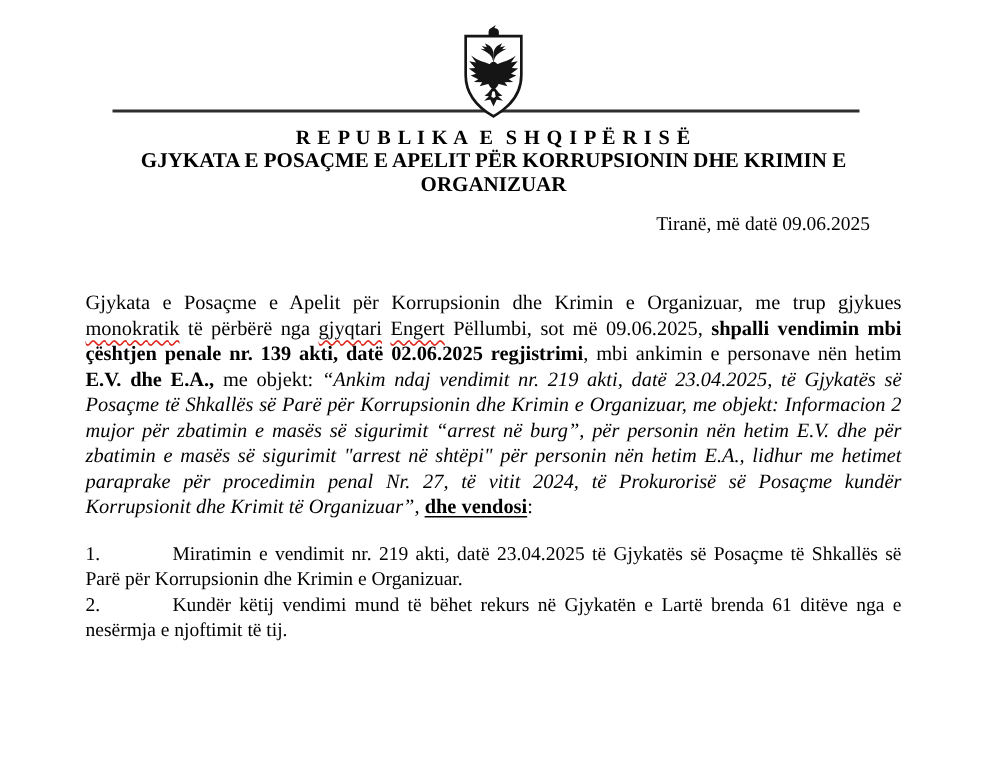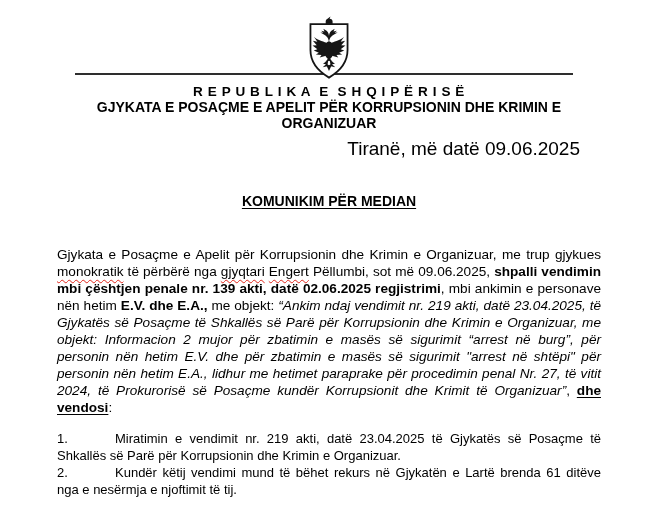--- a/index.html
+++ b/index.html
@@ -2,21 +2,21 @@
 <html><head>
 <meta charset="utf-8">
 <style>
   html, body { margin: 0; padding: 0; background: #ffffff; }
   .page {
     position: relative;
     width: 657px;
     height: 514px;
     background: #ffffff;
     color: #000000;
-    font-family: Liberation Sans, sans-serif;
+    font-family: Liberation Serif, serif;
     overflow: hidden;
   }
   .rule {
     position: absolute;
     top: 73px;
     left: 75px;
     width: 498px;
     height: 2px;
     background: #2e2e2e;
   }
@@ -38,21 +38,21 @@
   }
   .court {
     text-align: center;
     font-weight: bold;
     font-size: 14px;
     line-height: 15.5px;
     padding: 0 30px;
   }
   .dateline {
     text-align: right;
-    font-size: 19px;
+    font-size: 13px;
     line-height: 17px;
     margin-top: 9px;
     padding-right: 21px;
   }
   .title {
     text-align: center;
     font-weight: bold;
     font-size: 14px;
     line-height: 17px;
     margin-top: 36px;
@@ -111,23 +111,20 @@
     </g>
   </svg>
 
   <div class="content">
     <div class="republic">R E P U B L I K A  E  S H Q I P Ë R I S Ë</div>
 
     <div class="court">GJYKATA E POSAÇME E APELIT PËR KORRUPSIONIN DHE KRIMIN E ORGANIZUAR</div>
 
     <div class="dateline">Tiranë, më datë 09.06.2025</div>
 
-    <div class="title">
-      <span>KOMUNIKIM PËR MEDIAN</span>
-    </div>
 
     <p class="body-par"><span>Gjykata e Posaçme e Apelit për Korrupsionin dhe Krimin e Organizuar, me trup gjykues </span><span class="run-sp">monokratik</span><span> të përbërë nga </span><span class="run-sp">gjyqtari</span><span> </span><span class="run-sp">Engert</span><span> Pëllumbi, sot më 09.06.2025, </span><span class="run-b">shpalli vendimin mbi çështjen penale nr. 139 akti, datë 02.06.2025 regjistrimi</span><span>, mbi ankimin e personave nën hetim </span><span class="run-b">E.V. dhe E.A.,</span><span> me objekt: </span><span class="run-i">“Ankim ndaj vendimit nr. 219 akti, datë 23.04.2025, të Gjykatës së Posaçme të Shkallës së Parë për Korrupsionin dhe Krimin e Organizuar, me objekt: Informacion 2 mujor për zbatimin e masës së sigurimit “arrest në burg”, për personin nën hetim E.V. dhe për zbatimin e masës së sigurimit "arrest në shtëpi" për personin nën hetim E.A., lidhur me hetimet paraprake për procedimin penal Nr. 27, të vitit 2024, të Prokurorisë së Posaçme kundër Korrupsionit dhe Krimit të Organizuar”</span><span>, </span><span class="run-bu">dhe vendosi</span><span>:</span></p>
 
     <div class="decisions">
       <p class="decision">
         <span class="num">1.</span><span>Miratimin e vendimit nr. 219 akti, datë 23.04.2025 të Gjykatës së Posaçme të Shkallës së Parë për Korrupsionin dhe Krimin e Organizuar.</span>
       </p>
       <p class="decision">
         <span class="num">2.</span><span>Kundër këtij vendimi mund të bëhet rekurs në Gjykatën e Lartë brenda 61 ditëve nga e nesërmja e njoftimit të tij.</span>
       </p>

